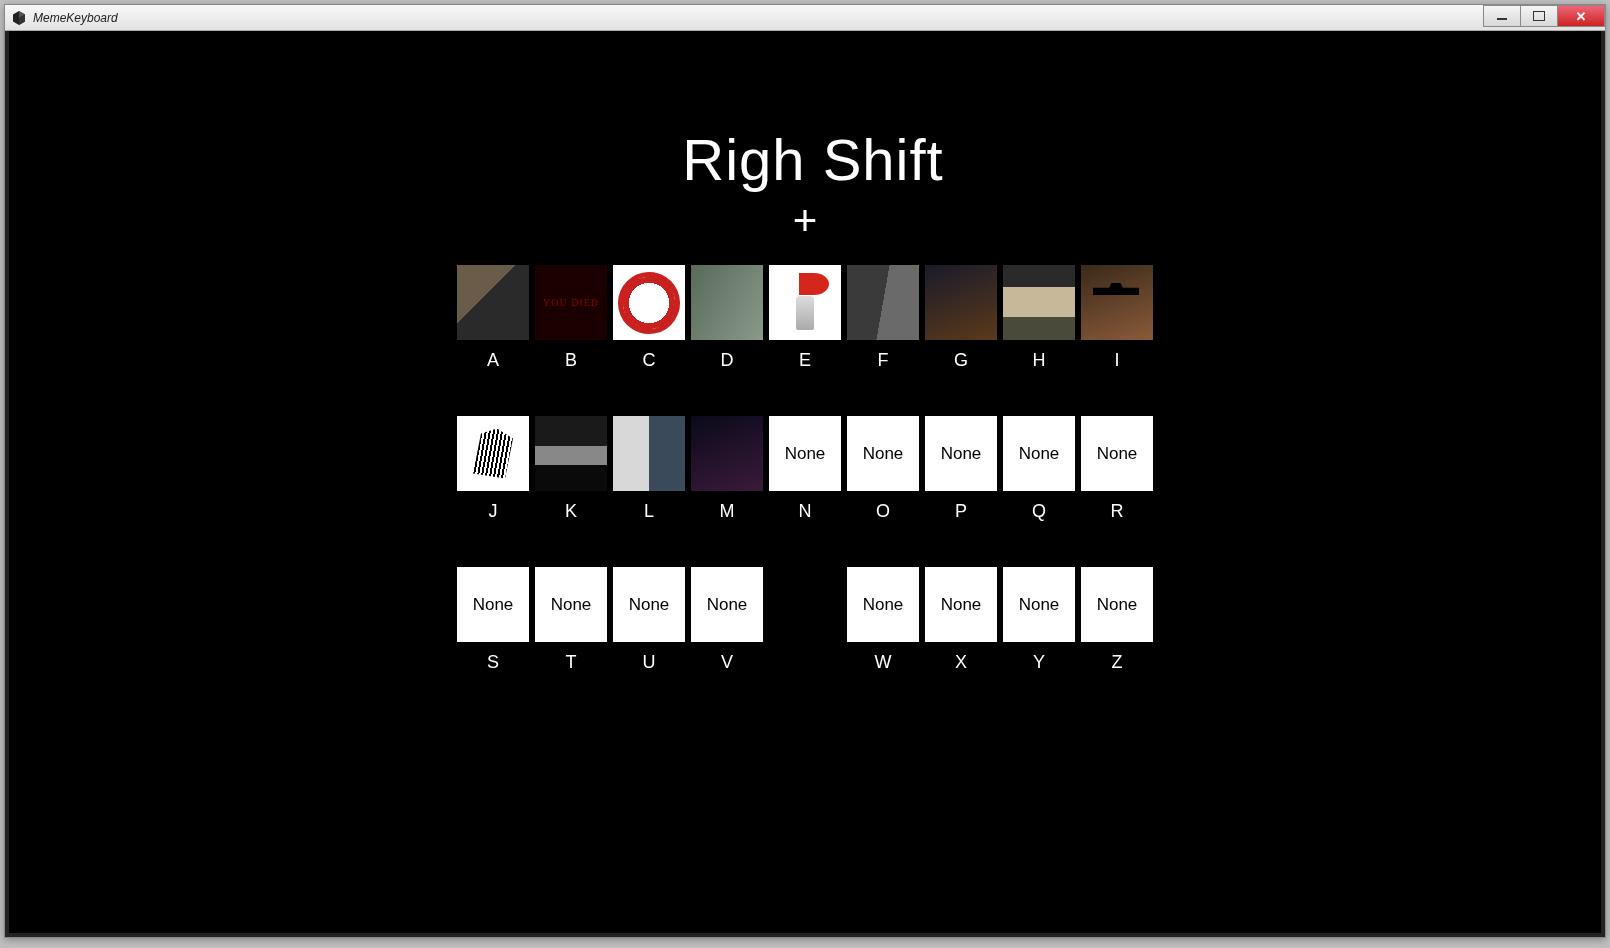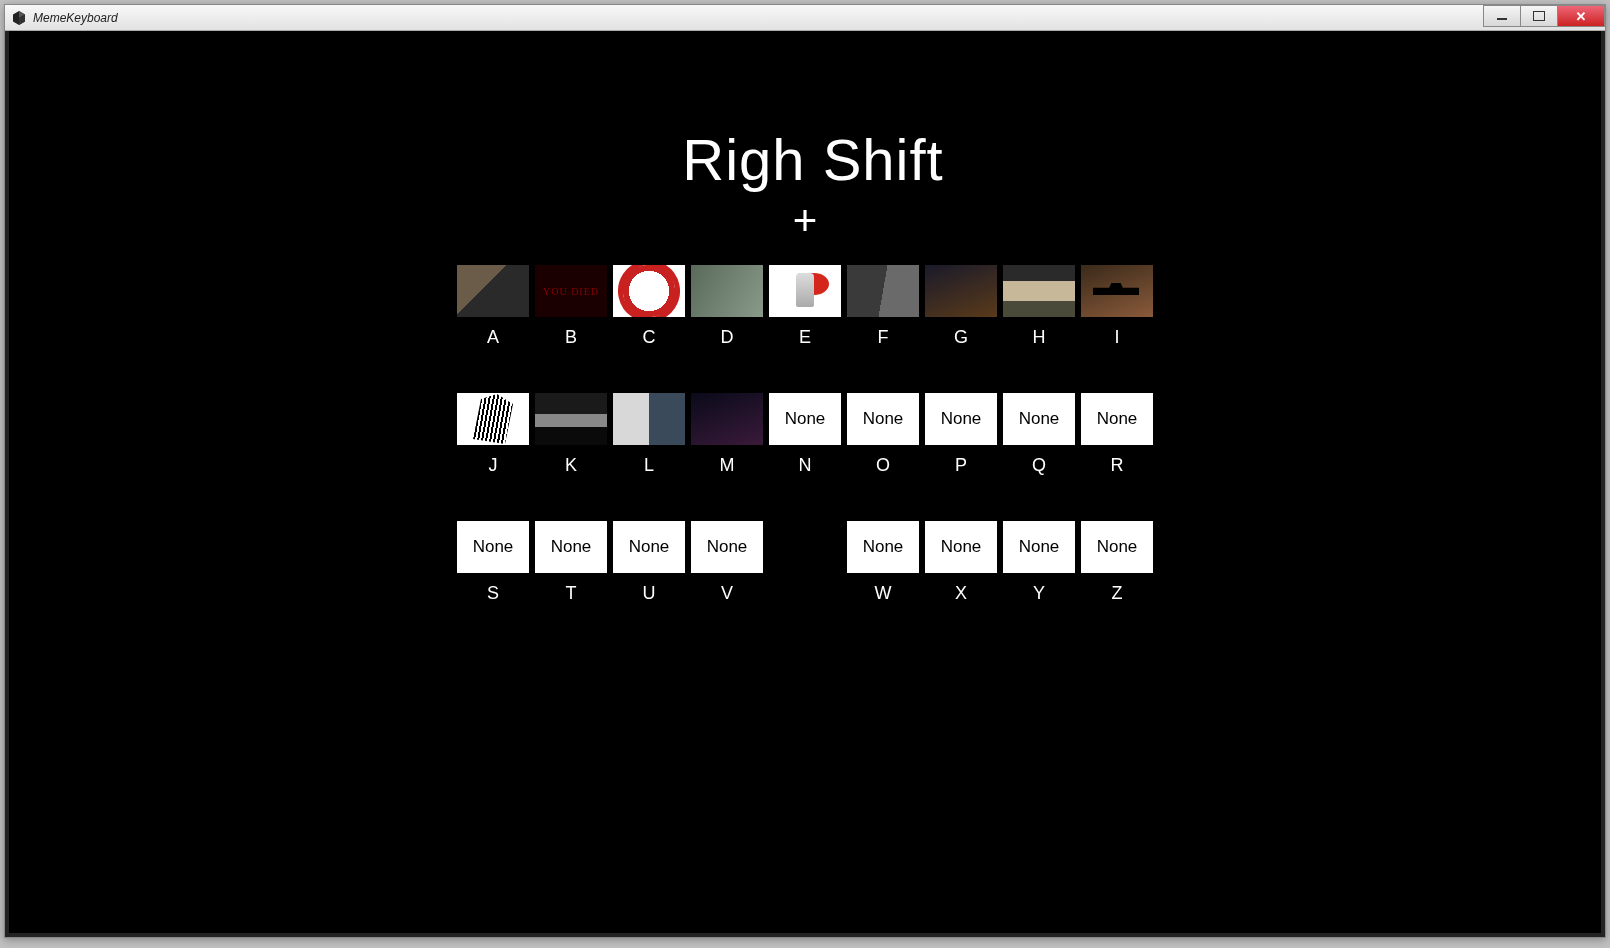--- a/index.html
+++ b/index.html
@@ -110,21 +110,21 @@
       display: flex;
       flex-direction: column;
       align-items: center;
       gap: 10px;
     }
     .slot.empty-gap {
       visibility: hidden;
     }
     .thumb {
       width: 72px;
-      height: 52px;
+      height: 75px;
       background: #fff;
       display: flex;
       align-items: center;
       justify-content: center;
       font-size: 17px;
       color: #000;
       overflow: hidden;
       position: relative;
     }
     .thumb.image {

